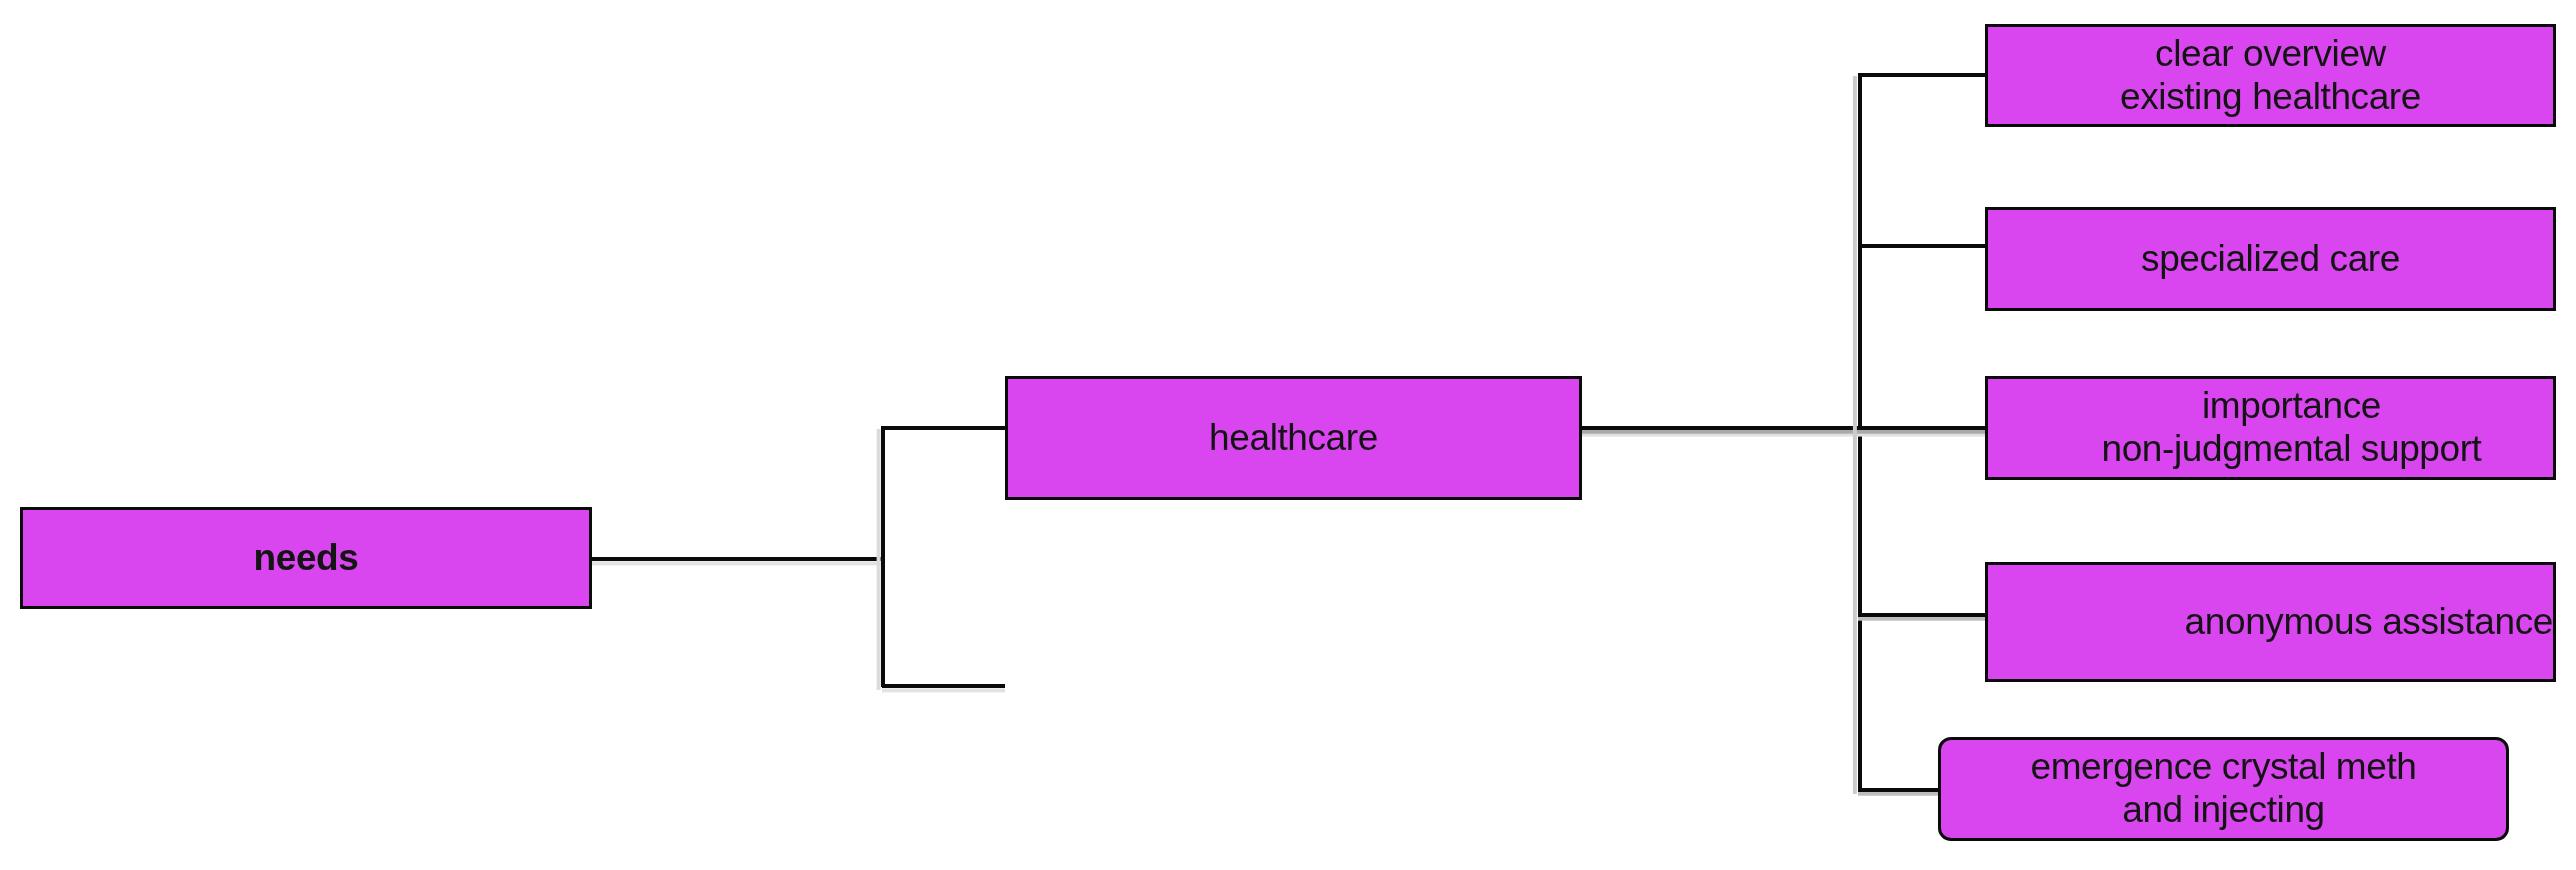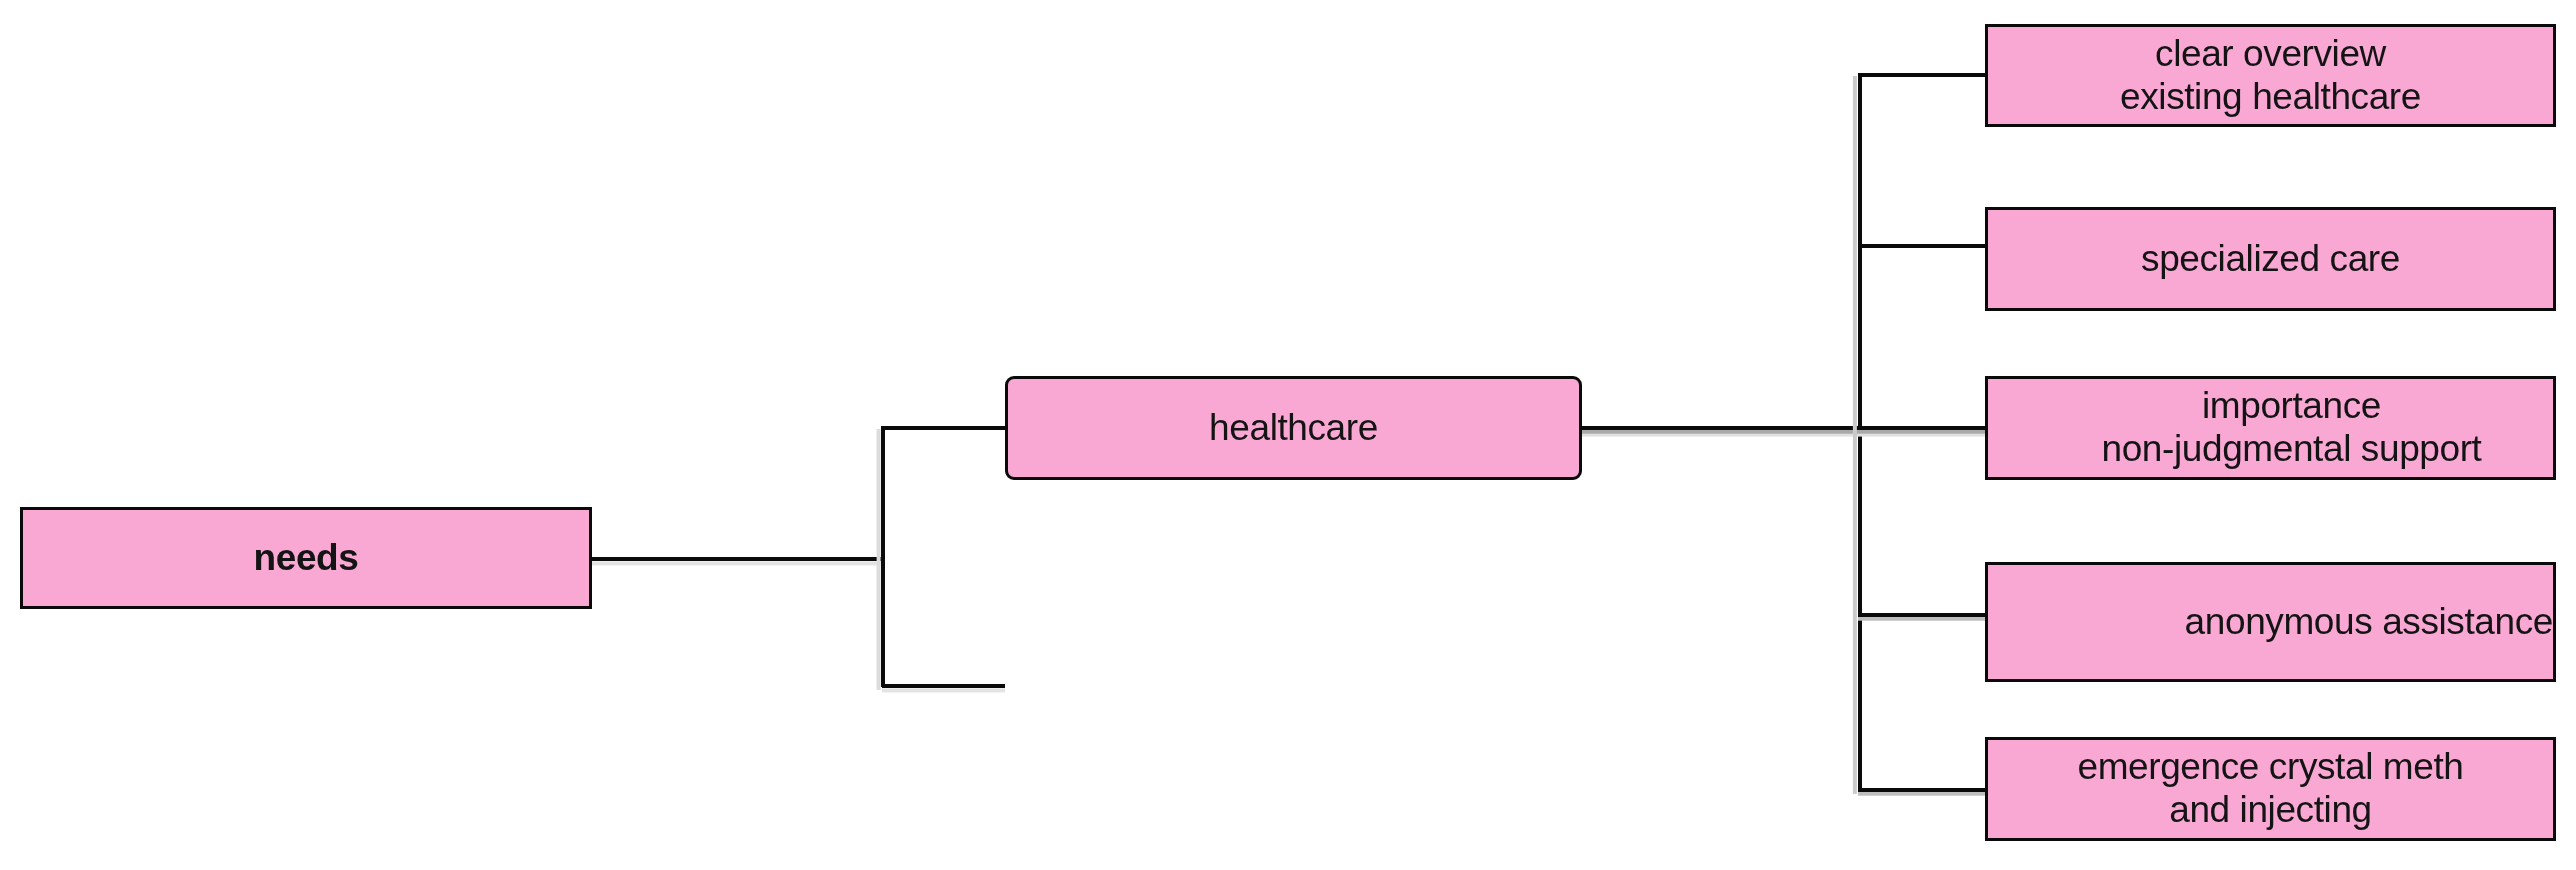--- a/index.html
+++ b/index.html
@@ -11,21 +11,21 @@
     position: relative;
     width: 2576px;
     height: 870px;
     background: #ffffff;
     overflow: hidden;
     font-family: "Liberation Sans", "DejaVu Sans", sans-serif;
   }
   .box {
     position: absolute;
     box-sizing: border-box;
-    background: #f9a8d4;
+    background: #d946ef;
     border: 3.7px solid #0a0a0a;
     display: flex;
     align-items: center;
     justify-content: center;
   }
   .box .label {
     font-size: 37px;
     line-height: 1.15;
     color: #141414;
     text-align: center;
@@ -58,37 +58,37 @@
   <div class="line" style="left:1858px; top:73px; width:128px; height:3.7px;"></div>
   <div class="line" style="left:1858px; top:244px; width:128px; height:3.7px;"></div>
   <div class="line sh-h-mid" style="left:1858px; top:426px; width:128px; height:3.7px;"></div>
   <div class="line sh-h-soft" style="left:1858px; top:613px; width:128px; height:3.7px;"></div>
   <div class="line sh-h-soft" style="left:1858px; top:788px; width:128px; height:3.7px;"></div>
 
   <div class="box" style="left:20px; top:507px; width:572px; height:102px;font-weight:bold;">
     <span class="label">needs</span>
   </div>
 
-  <div class="box" style="left:1005px; top:376px; width:577px; height:104px;border-radius:9px;">
+  <div class="box" style="left:1005px; top:376px; width:577px; height:124px;">
     <span class="label">healthcare</span>
   </div>
 
   <div class="box" style="left:1985px; top:24px; width:571px; height:103px;">
     <span class="label">clear overview
 existing healthcare</span>
   </div>
   <div class="box" style="left:1985px; top:207px; width:571px; height:104px;">
     <span class="label">specialized care</span>
   </div>
   <div class="box" style="left:1985px; top:376px; width:571px; height:104px;padding-left:42px;">
     <span class="label">importance
 non-judgmental support</span>
   </div>
   <div class="box" style="left:1985px; top:562px; width:571px; height:120px;justify-content:flex-end;">
     <span class="label">anonymous assistance</span>
   </div>
-  <div class="box" style="left:1985px; top:737px; width:571px; height:104px;">
+  <div class="box" style="left:1938px; top:737px; width:571px; height:104px;border-radius:13px;">
     <span class="label">emergence crystal meth
 and injecting</span>
   </div>
 
 </div>
 
 
 </body></html>

